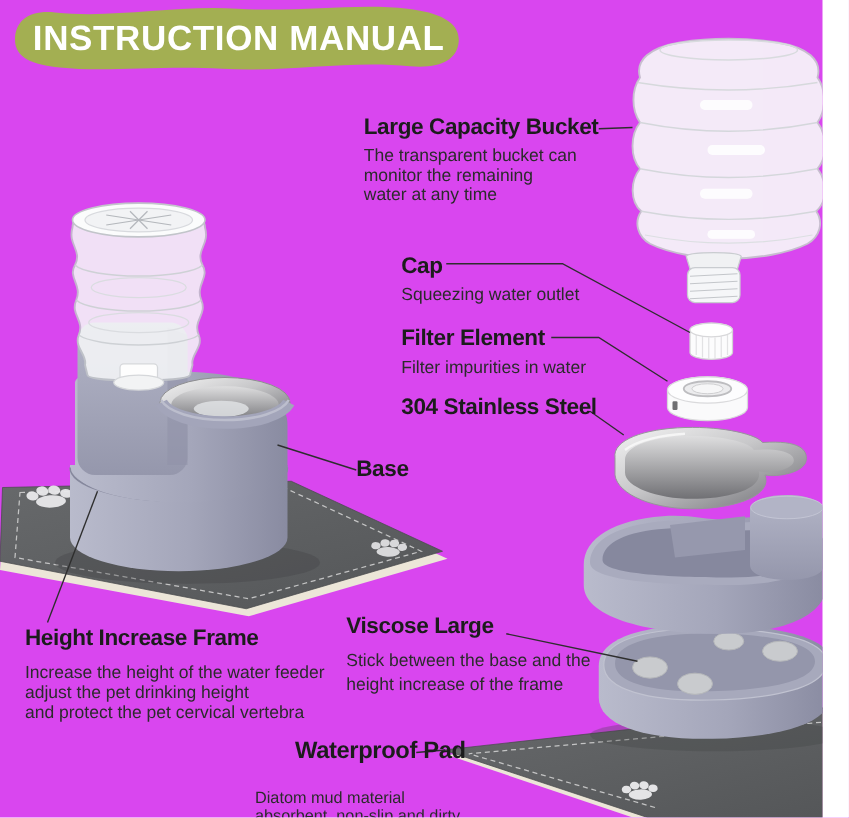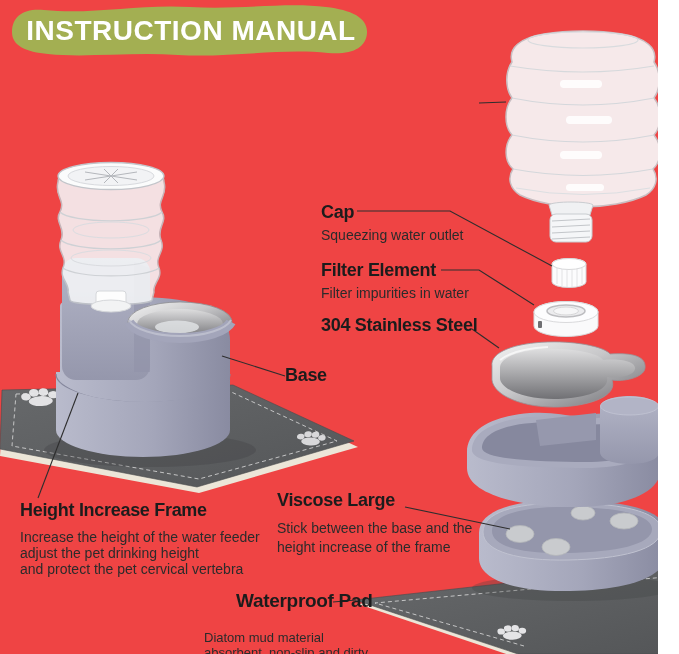--- a/index.html
+++ b/index.html
@@ -1,17 +1,17 @@
 <!DOCTYPE html>
 <html><head>
 <meta charset="utf-8">
 <style>
   html,body{margin:0;padding:0;background:#fff;}
   .canvas{
-    position:relative;width:658px;height:654px;background:#ef4444;overflow:hidden;
+    position:relative;width:658px;height:654px;background:#d946ef;overflow:hidden;
     font-family:"Liberation Sans",sans-serif;
   }
   .art{position:absolute;left:0;top:0;width:679px;height:654px;}
   .banner-text{
     position:absolute;left:24px;top:13px;width:334px;height:36px;
     display:flex;align-items:center;justify-content:center;
     font-size:28px;font-weight:bold;color:#ffffff;letter-spacing:0.5px;
     white-space:nowrap;
   }
   .label{position:absolute;color:#1c1c1c;}
@@ -220,20 +220,26 @@
       <path d="M472,329 L499,348"></path>
       <path d="M285,376 L222,356"></path>
       <path d="M78,393 L38,498"></path>
       <path d="M405,507 L510,529"></path>
       <path d="M333,602 L356,600"></path>
     </g>
   </svg>
 
   <div class="banner-text">INSTRUCTION MANUAL</div>
 
+  <div class="label lbl-bucket">
+    <div class="h">Large Capacity Bucket</div>
+    <div class="d">The transparent bucket can
+monitor the remaining
+water at any time</div>
+  </div>
   <div class="label lbl-cap">
     <div class="h">Cap</div>
     <div class="d">Squeezing water outlet</div>
   </div>
   <div class="label lbl-filter">
     <div class="h">Filter Element</div>
     <div class="d">Filter impurities in water</div>
   </div>
   <div class="label lbl-steel">
     <div class="h">304 Stainless Steel</div>

